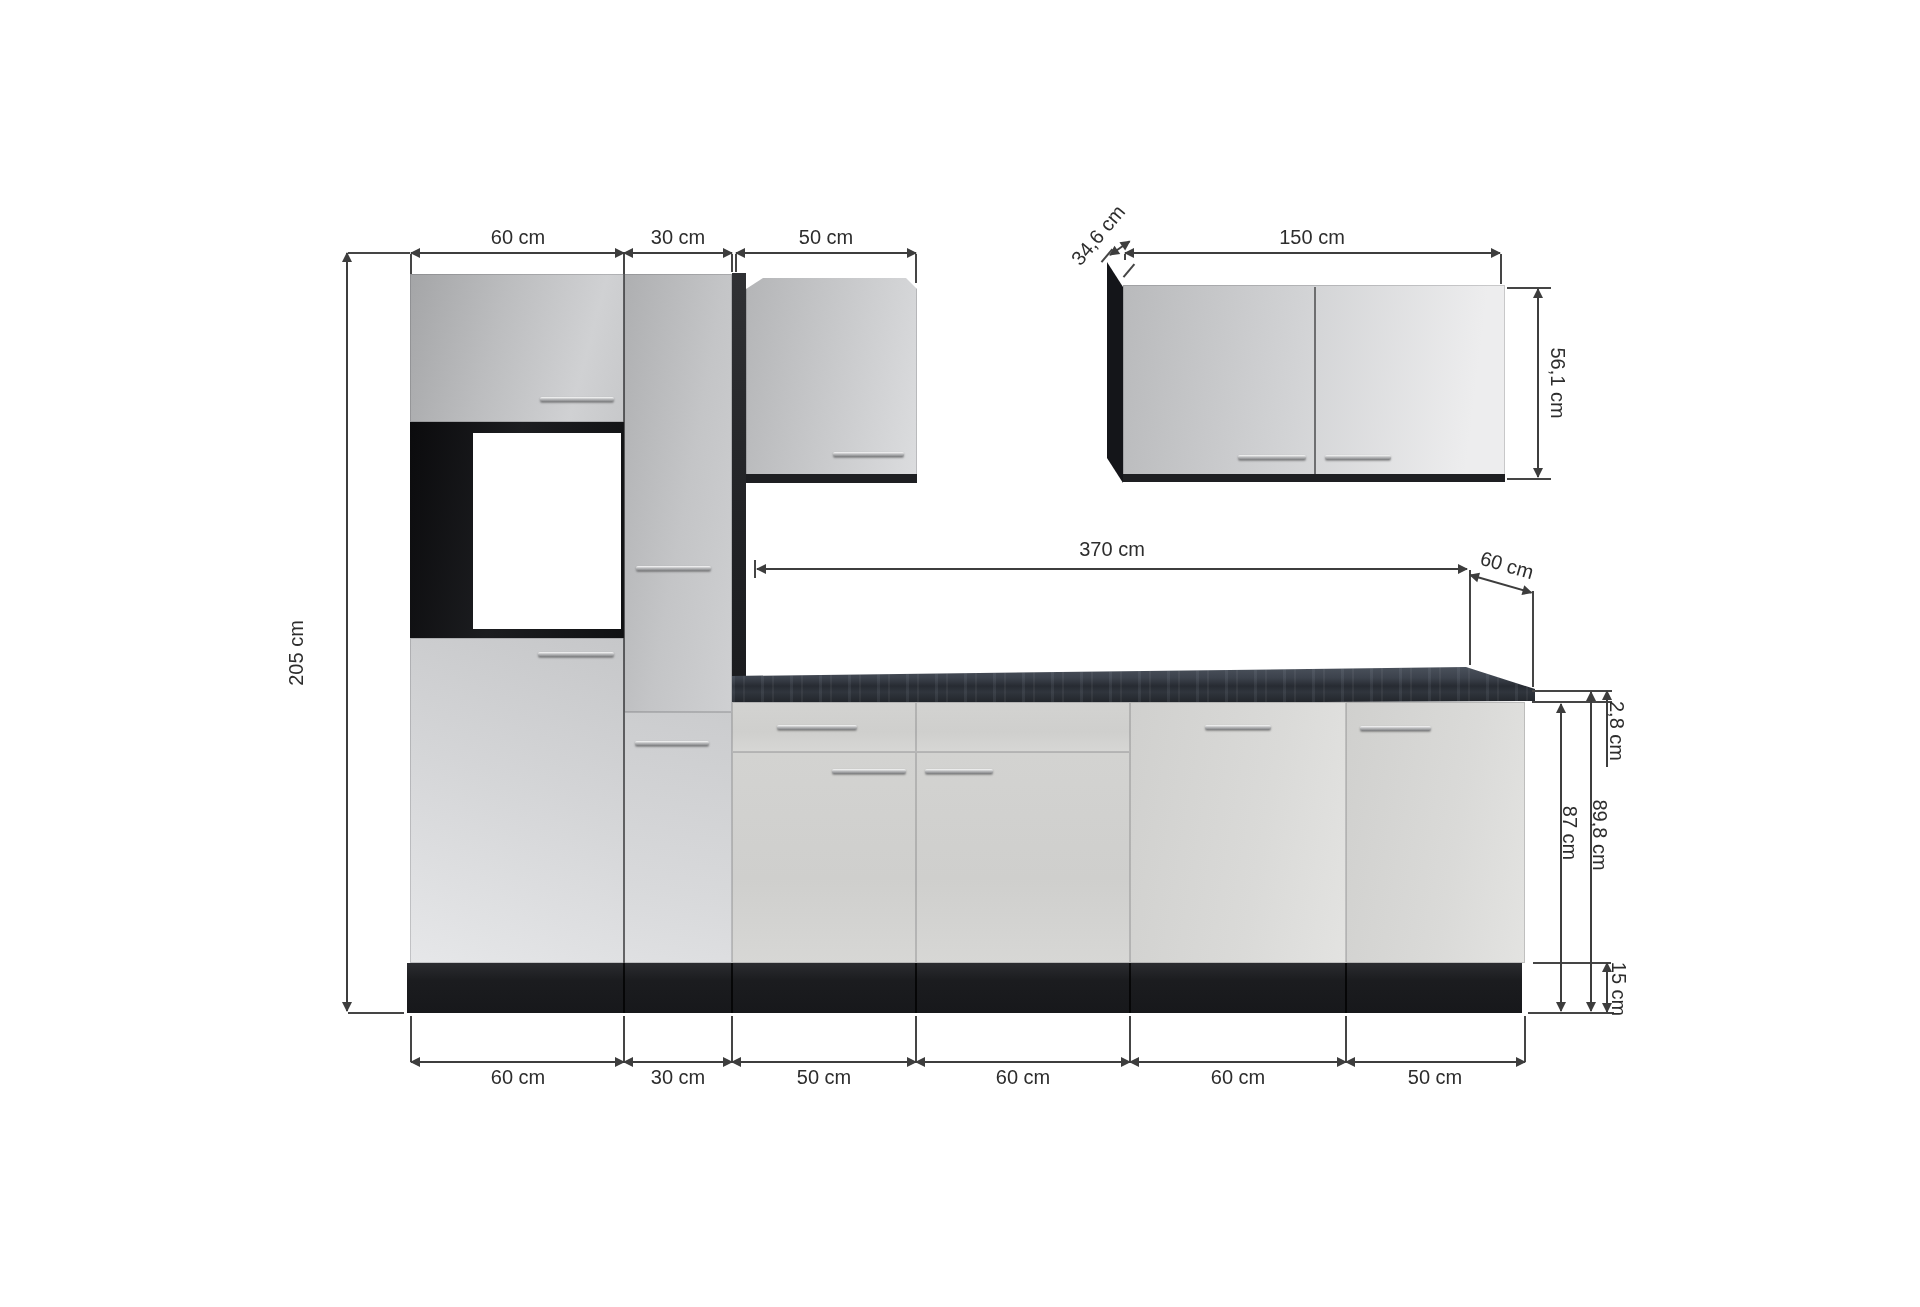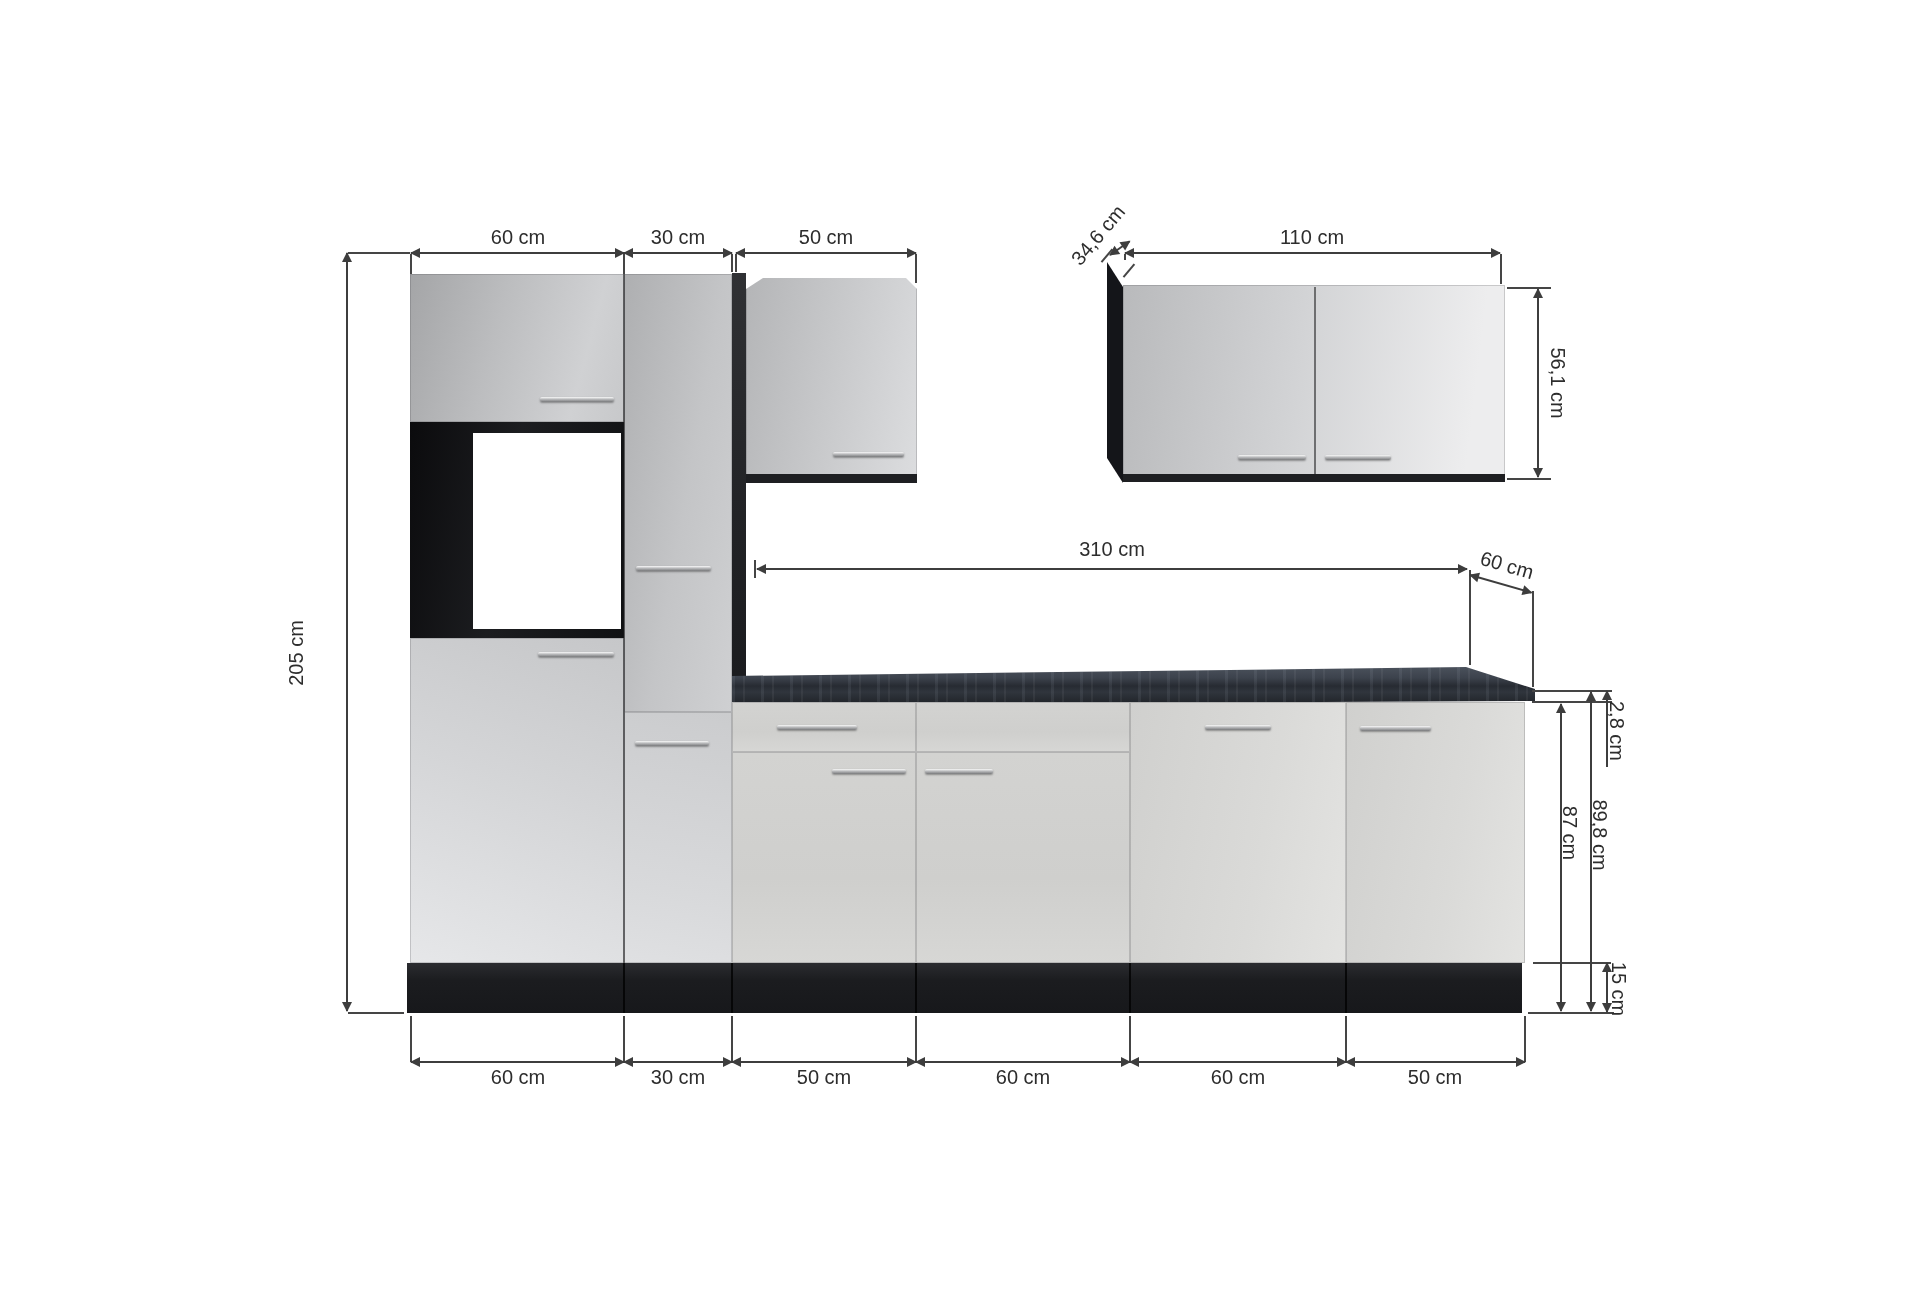--- a/index.html
+++ b/index.html
@@ -118,36 +118,36 @@
   <div class="ext-v abs" style="left:731px;top:254px;height:18px;"></div>
   <div class="ext-v abs" style="left:735px;top:254px;height:18px;"></div>
   <div class="ext-v abs" style="left:915px;top:254px;height:29px;"></div>
   <span class="lbl" style="left:468px;top:226px;width:100px;">60 cm</span>
   <span class="lbl" style="left:628px;top:226px;width:100px;">30 cm</span>
   <span class="lbl" style="left:776px;top:226px;width:100px;">50 cm</span>
 
   <div class="dim dim-h arr" style="left:1125px;top:252px;width:375px;"></div>
   <div class="ext-v abs" style="left:1124px;top:254px;height:6px;"></div>
   <div class="ext-v abs" style="left:1500px;top:254px;height:30px;"></div>
-  <span class="lbl" style="left:1252px;top:226px;width:120px;">110 cm</span>
+  <span class="lbl" style="left:1252px;top:226px;width:120px;">150 cm</span>
 
   <div class="ext-v abs" style="left:1106px;top:247px;height:17px;transform:rotate(40deg);"></div>
   <div class="ext-v abs" style="left:1128px;top:262px;height:17px;transform:rotate(40deg);"></div>
   <div class="dim dim-h arr" style="left:1110px;top:254px;width:24px;transform:rotate(-35deg);transform-origin:left center;"></div>
   <span class="lbl" style="left:1038px;top:224px;width:120px;transform:rotate(-50deg);">34,6 cm</span>
 
   <div class="ext-h abs" style="left:1507px;top:287px;width:44px;"></div>
   <div class="ext-h abs" style="left:1507px;top:478px;width:44px;"></div>
   <div class="dim dim-v arr" style="left:1537px;top:289px;height:188px;"></div>
   <span class="lbl" style="left:1508px;top:372px;width:100px;transform:rotate(90deg);">56,1 cm</span>
 
   <div class="dim dim-h arr" style="left:757px;top:568px;width:710px;"></div>
   <div class="ext-v abs" style="left:754px;top:560px;height:18px;"></div>
   <div class="ext-v abs" style="left:1469px;top:570px;height:95px;"></div>
-  <span class="lbl" style="left:1032px;top:538px;width:160px;">310 cm</span>
+  <span class="lbl" style="left:1032px;top:538px;width:160px;">370 cm</span>
 
   <div class="ext-v abs" style="left:1532px;top:591px;height:96px;"></div>
   <div class="dim dim-h arr" style="left:1470px;top:574px;width:64px;transform:rotate(16deg);transform-origin:left center;"></div>
   <span class="lbl" style="left:1447px;top:554px;width:120px;transform:rotate(16deg);">60 cm</span>
 
   <div class="ext-h abs" style="left:1532px;top:690px;width:80px;"></div>
   <div class="ext-h abs" style="left:1532px;top:701px;width:80px;"></div>
   <div class="ext-h abs" style="left:1533px;top:962px;width:78px;"></div>
   <div class="ext-h abs" style="left:1528px;top:1012px;width:86px;"></div>
 

